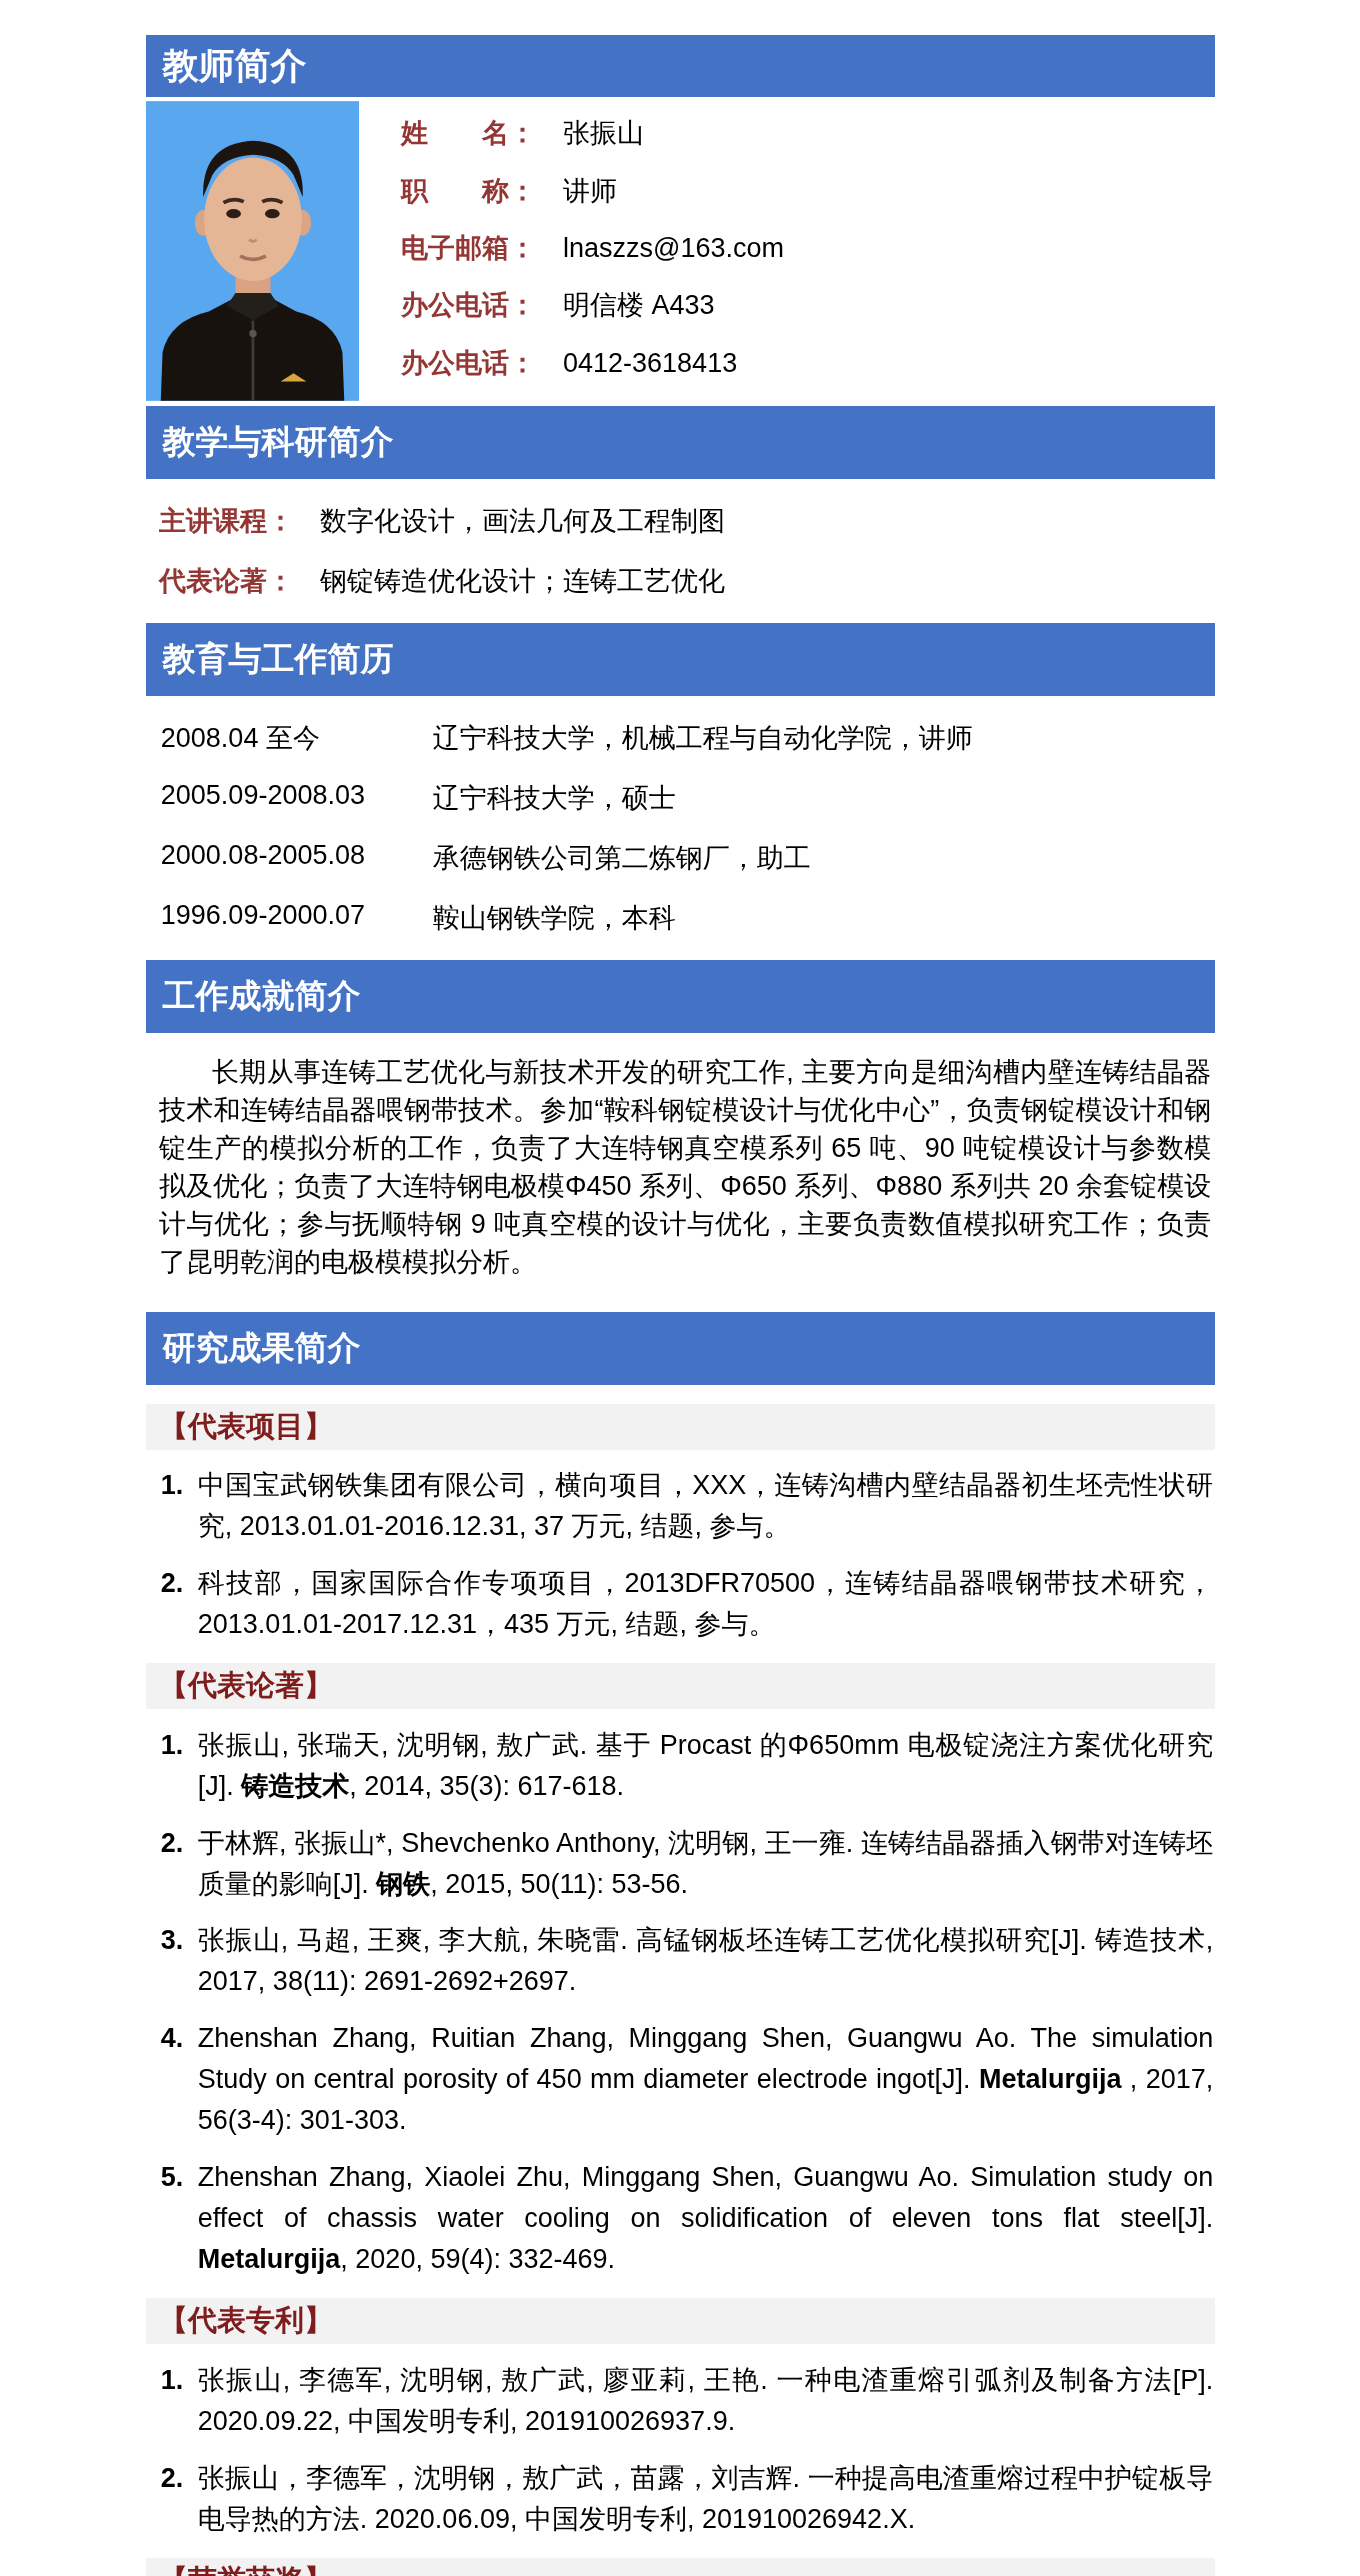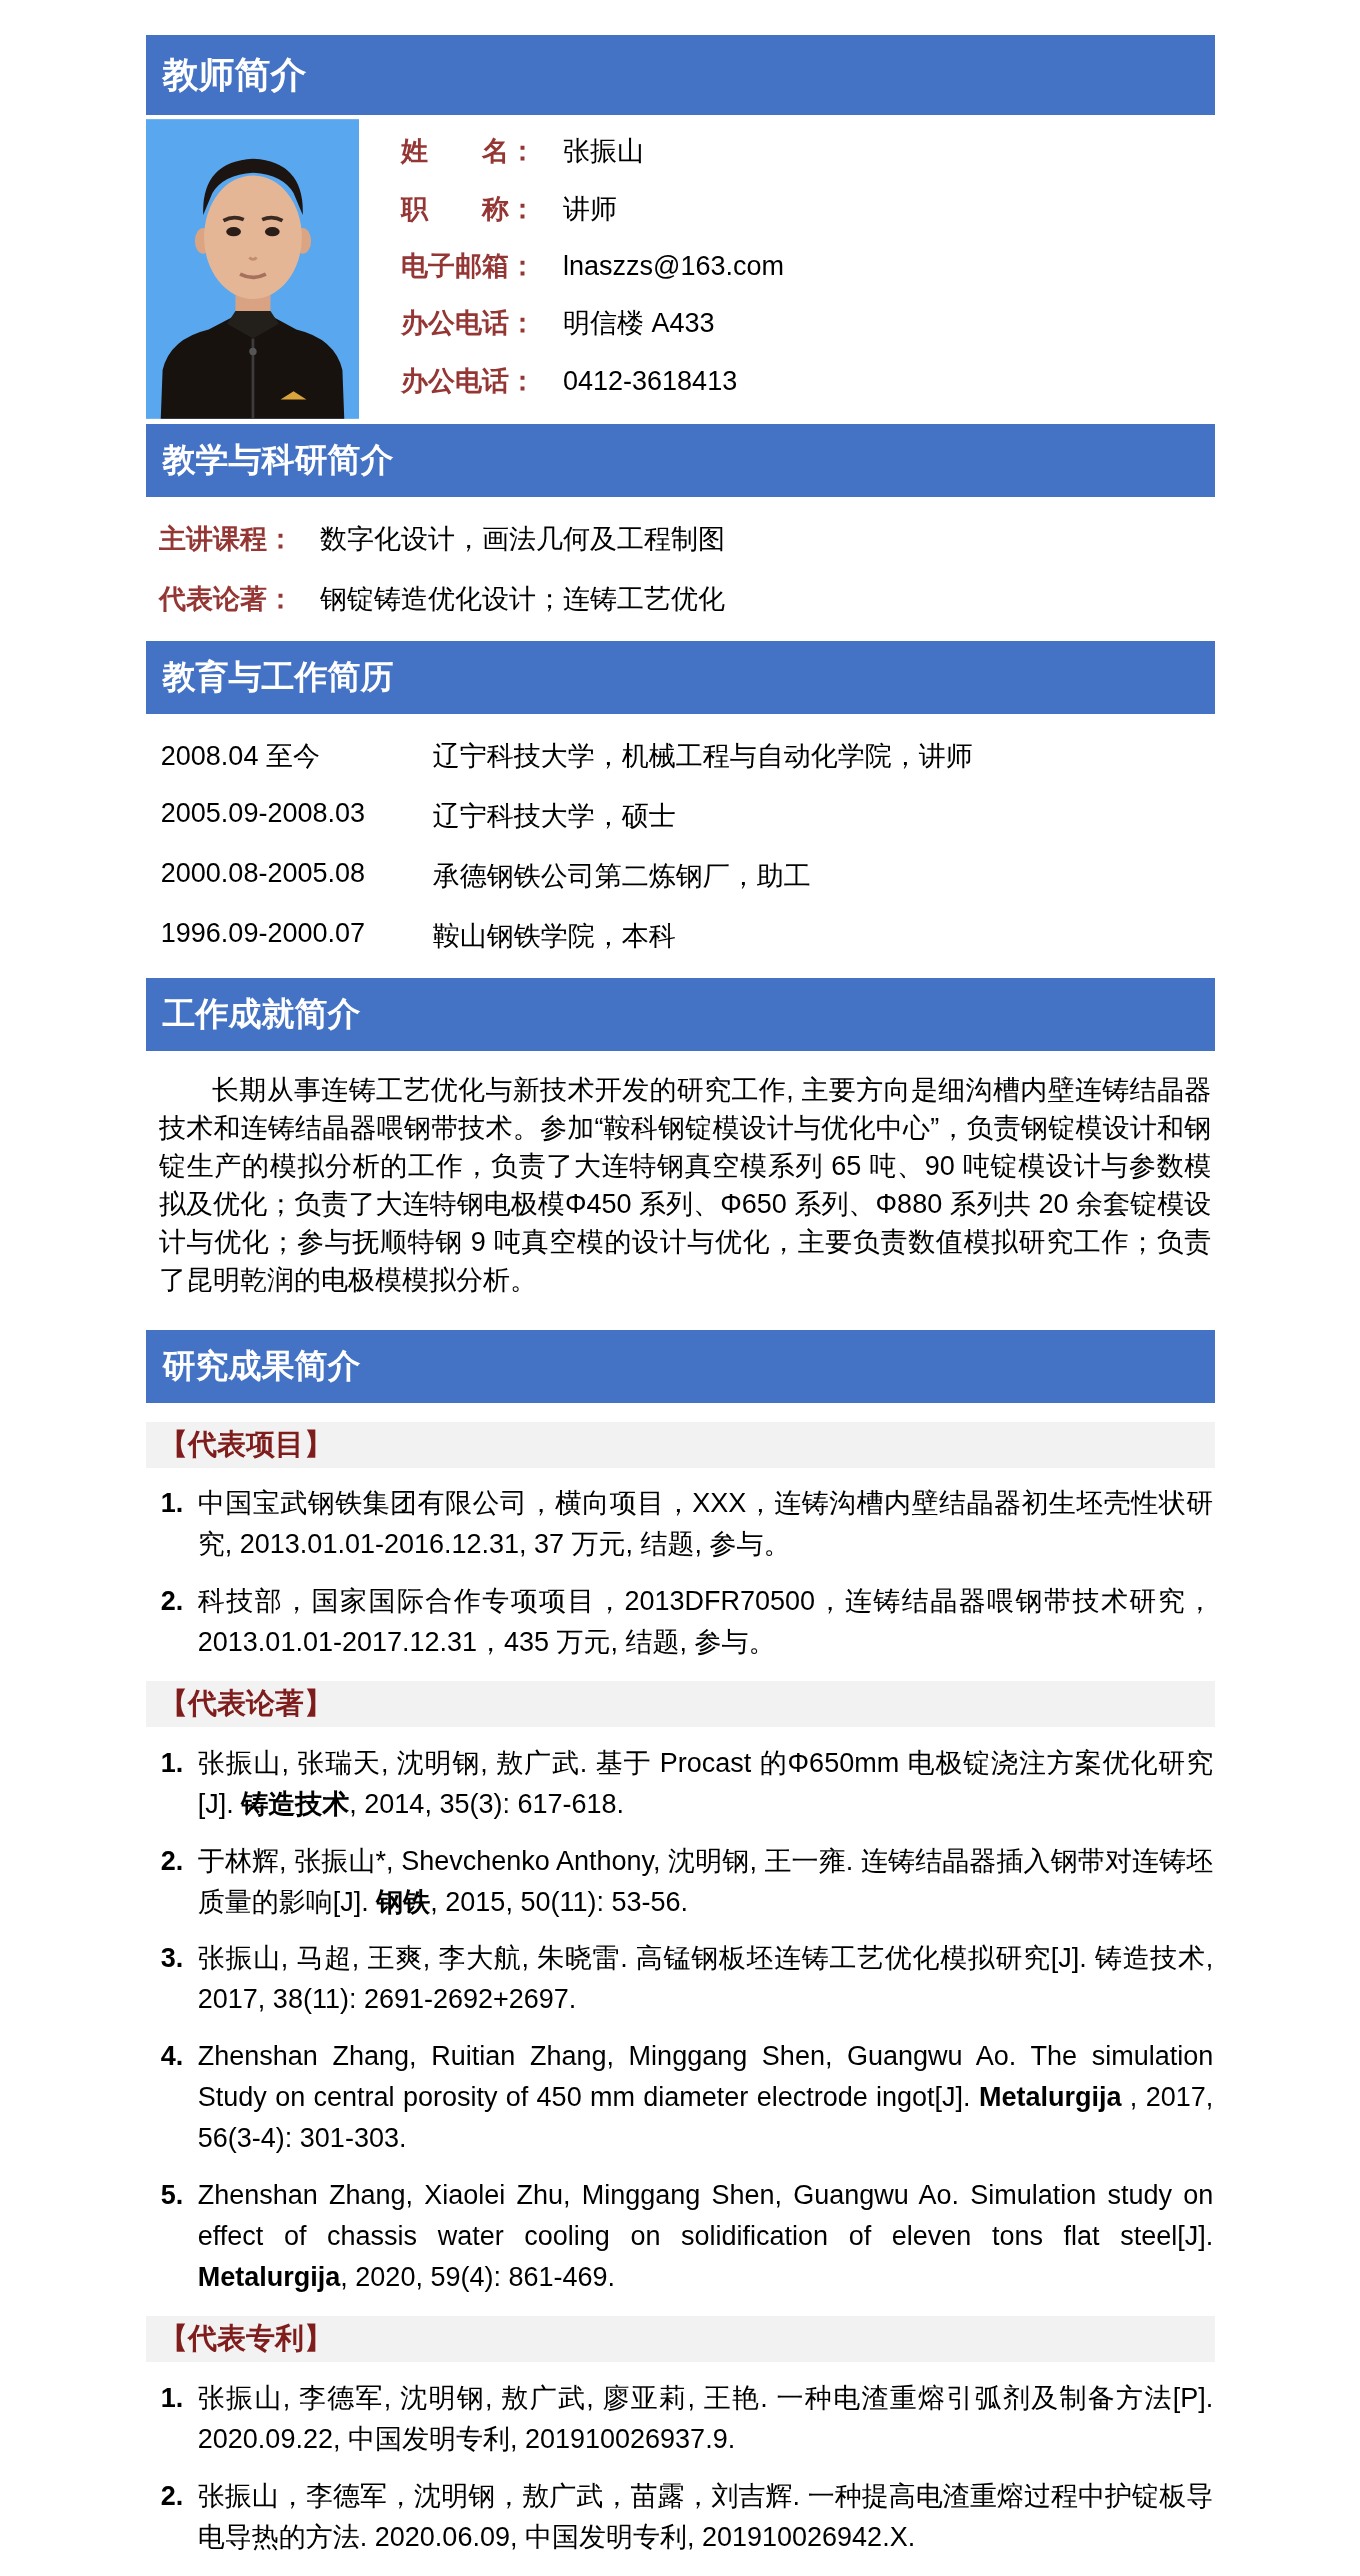--- a/index.html
+++ b/index.html
@@ -5,21 +5,21 @@
   html,body{margin:0;padding:0;}
   body{
     width:1361px;height:2576px;background:#ffffff;overflow:hidden;
     font-family:"Liberation Sans","DejaVu Sans",sans-serif;color:#000;
   }
   .page{width:1069px;margin:0 auto;padding-top:35px;}
   .banner{
     background:#4472C4;color:#ffffff;font-weight:bold;
     display:flex;align-items:center;padding-left:16.6px;box-sizing:border-box;
   }
-  .banner-main{height:80px;font-size:36px;}
+  .banner-main{height:62px;font-size:36px;}
   .banner-sub{height:73px;font-size:33px;}
   .profile-row{display:flex;margin:3.7px 0 5.5px 0;}
   .photo{width:213px;height:300px;flex-shrink:0;line-height:0;}
   .fields{
     flex:1;margin-left:42px;display:flex;flex-direction:column;
     justify-content:space-between;padding:14.8px 0 20px 0;box-sizing:border-box;gap:20px;
   }
   .field{font-size:27px;}
   .flabel{color:#943634;font-weight:bold;display:inline-block;min-width:138px;}
   .fvalue{margin-left:24px;color:#000;}
@@ -143,21 +143,21 @@
   <div class="litem">
       <span class="num">3.</span>
       <span class="litext"><span>张振山, 马超, 王爽, 李大航, 朱晓雷. 高锰钢板坯连铸工艺优化模拟研究[J]. 铸造技术, 2017, 38(11): 2691-2692+2697.</span><b></b><span></span></span>
     </div>
   <div class="litem">
       <span class="num">4.</span>
       <span class="litext"><span>Zhenshan Zhang, Ruitian Zhang, Minggang Shen, Guangwu Ao. The simulation Study on central porosity of 450 mm diameter electrode ingot[J]. </span><b>Metalurgija</b><span> , 2017, 56(3-4): 301-303.</span></span>
     </div>
   <div class="litem">
       <span class="num">5.</span>
-      <span class="litext"><span>Zhenshan Zhang, Xiaolei Zhu, Minggang Shen, Guangwu Ao. Simulation study on effect of chassis water cooling on solidification of eleven tons flat steel[J]. </span><b>Metalurgija</b><span>, 2020, 59(4): 861-469.</span></span>
+      <span class="litext"><span>Zhenshan Zhang, Xiaolei Zhu, Minggang Shen, Guangwu Ao. Simulation study on effect of chassis water cooling on solidification of eleven tons flat steel[J]. </span><b>Metalurgija</b><span>, 2020, 59(4): 332-469.</span></span>
     </div>
 
   <div class="subheader">【代表专利】</div>
   <div class="litem">
       <span class="num">1.</span>
       <span class="litext"><span>张振山, 李德军, 沈明钢, 敖广武, 廖亚莉, 王艳. 一种电渣重熔引弧剂及制备方法[P]. 2020.09.22, 中国发明专利, 201910026937.9.</span><b></b><span></span></span>
     </div>
   <div class="litem">
       <span class="num">2.</span>
       <span class="litext"><span>张振山，李德军，沈明钢，敖广武，苗露，刘吉辉. 一种提高电渣重熔过程中护锭板导电导热的方法. 2020.06.09, 中国发明专利, 201910026942.X.</span><b></b><span></span></span>

